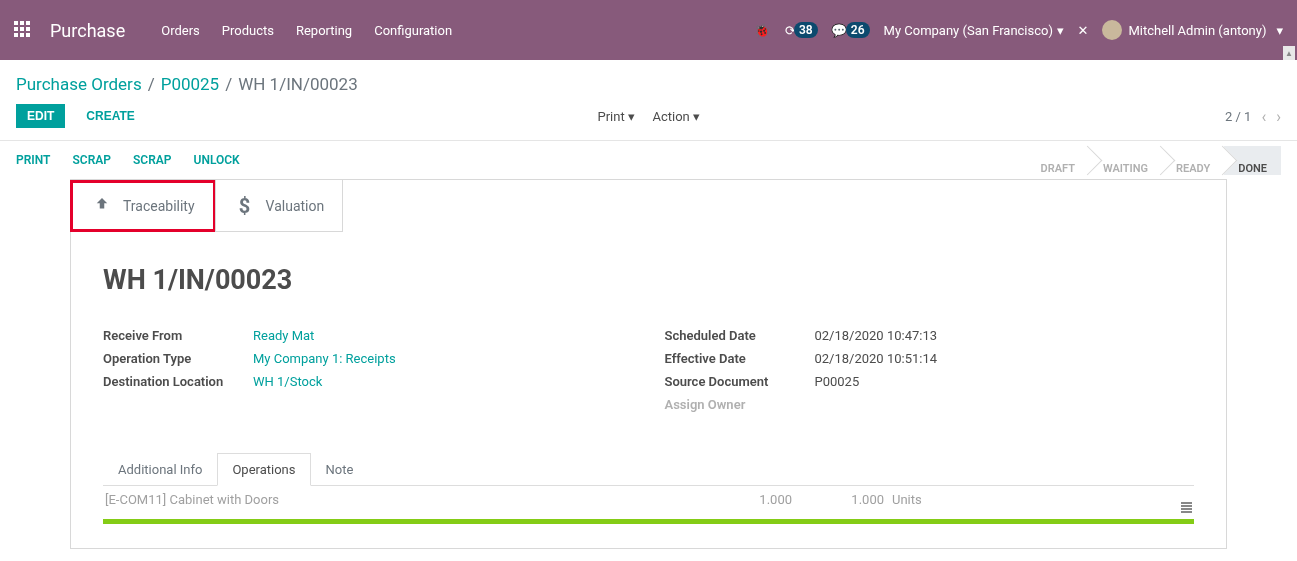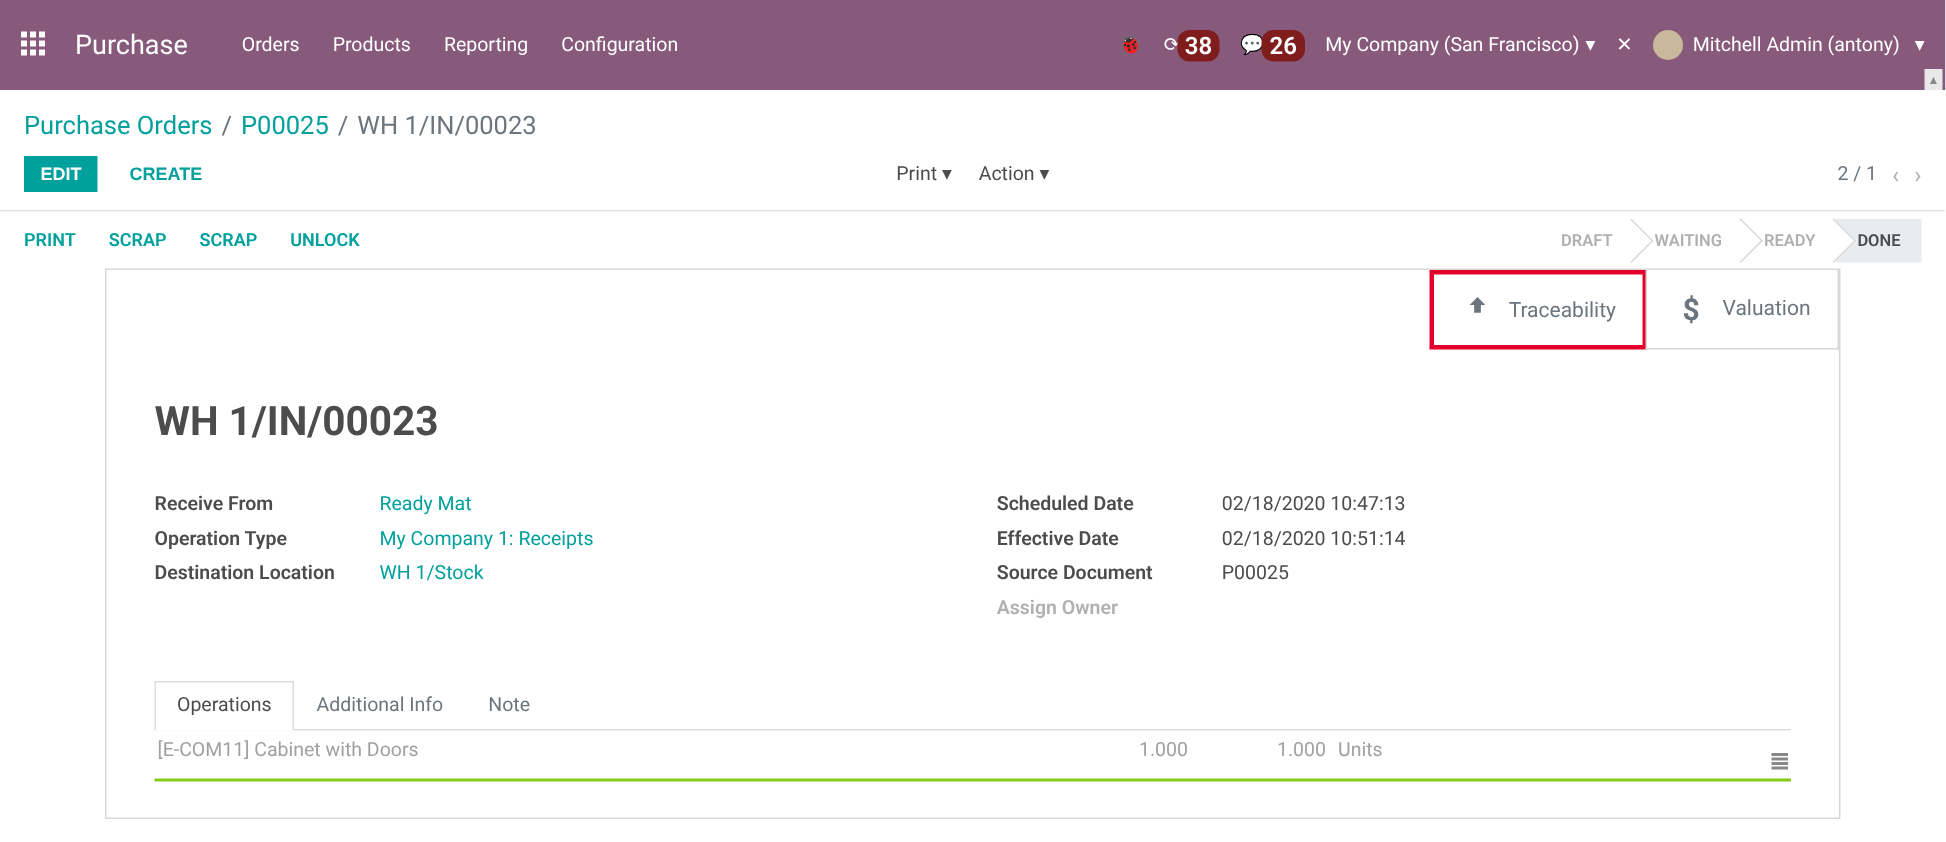--- a/index.html
+++ b/index.html
@@ -5,68 +5,68 @@
 *{box-sizing:border-box;margin:0;padding:0}
 body{font-family:-apple-system,BlinkMacSystemFont,"Segoe UI",Roboto,Helvetica,Arial,sans-serif;font-size:13px;color:#4c4c4c;background:#fff;width:1297px}
 .topbar{background:#875a7b;height:60px;display:flex;align-items:center;padding:0 14px;color:#fff}
 .apps-icon{width:18px;height:18px;display:grid;grid-template-columns:repeat(3,4px);grid-template-rows:repeat(3,4px);gap:2px;margin-right:18px}
 .apps-icon span{background:#fff;width:4px;height:4px}
 .brand{font-size:18px;font-weight:400;margin-right:36px}
 .nav-menu{display:flex;gap:22px;font-size:13px}
 .nav-menu span{cursor:pointer}
 .topbar-right{margin-left:auto;display:flex;align-items:center;gap:14px}
 .badge-ctn{position:relative;display:flex;align-items:center}
-.badge{background:#7f1d1d;color:#fff;font-size:16px;padding:1px 5px;border-radius:8px;margin-left:-2px;font-weight:600}
+.badge{background:#0c4a6e;color:#fff;font-size:12px;padding:1px 5px;border-radius:8px;margin-left:-2px;font-weight:600}
 .iconw{color:#fff}
 .caret-d{margin-left:4px}
 .avatar{width:20px;height:20px;border-radius:50%;background:#c9b89c;display:inline-block}
 .crumbrow{padding:14px 16px 10px;display:flex;align-items:center}
 .crumb{font-size:17px;color:#00a09d}
 .crumb.muted{color:#6c757d}
 .crumb-sep{margin:0 6px;color:#6c757d;font-size:17px}
 .actionrow{display:flex;align-items:center;padding:0 16px 12px}
 .btn{padding:5px 11px;font-size:12px;font-weight:600;cursor:pointer;border:none}
 .btn.primary{background:#00a09d;color:#fff}
 .btn.link{background:transparent;color:#00a09d;margin-left:10px}
 .center-actions{margin-left:auto;margin-right:auto;display:flex;gap:18px;color:#4c4c4c;position:absolute;left:50%;transform:translateX(-50%)}
 .center-actions span{cursor:pointer}
 .pager{margin-left:auto;display:flex;align-items:center;gap:10px;color:#6c757d}
 .pager-arrow{color:#b0b0b0;font-size:16px;cursor:pointer}
 .divider{border-top:1px solid #e5e5e5}
 .statusrow{display:flex;align-items:center;padding:0 16px;height:38px}
 .statusrow .left-actions{display:flex;gap:22px}
 .statusrow .left-actions span{color:#00a09d;font-weight:600;font-size:12px;cursor:pointer}
 .status-arrows{margin-left:auto;display:flex;align-items:center;font-size:11px;font-weight:600}
-.stage{padding:0 14px;height:29px;display:flex;align-items:center;color:#b0b0b0;position:relative}
+.stage{padding:0 14px;height:29px;display:flex;align-items:flex-end;color:#b0b0b0;position:relative}
 .stage.active{background:#e9ecef;color:#4c4c4c}
 .stage::after{content:'';position:absolute;right:-9px;top:4px;width:20px;height:20px;border-top:1px solid #d8d8d8;border-right:1px solid #d8d8d8;transform:rotate(45deg);background:#fff;z-index:1}
 .stage.active::after{background:#e9ecef}
 .stage:last-child::after{display:none}
 .stage span{z-index:2}
 .content{padding:0 70px}
 .sheet{border:1px solid #d8d8d8;background:#fff;margin-top:0}
-.statbtns{display:flex;justify-content:flex-end;border-bottom:none;padding:0}
+.statbtns{display:flex;justify-content:flex-start;border-bottom:none;padding:0}
 .statbtn{border:1px solid #d8d8d8;border-top:none;padding:12px 18px;display:flex;align-items:center;gap:10px;cursor:pointer;color:#6c757d;font-size:14px;margin-left:-1px}
 .statbtn.hl{border:3px solid #e4002b}
 .statbtn-icon{font-size:18px;color:#6c757d;width:22px;text-align:center}
 .sheet-body{padding:10px 32px 24px}
 .rec-title{font-size:27px;color:#4c4c4c;margin:22px 0 28px}
 .cols{display:flex;gap:32px}
 .col{flex:1}
 .frow{display:flex;padding:4px 0;font-size:13px}
 .flabel{width:150px;font-weight:600;color:#4c4c4c}
 .flabel.soft{color:#b0b0b0;font-weight:600}
 .fval{color:#4c4c4c}
 .fval.link{color:#00a09d}
 .tabs{display:flex;border-bottom:1px solid #ddd;margin-top:36px}
 .tab{padding:8px 14px;font-size:13px;color:#6c757d;border:1px solid transparent;border-bottom:none;cursor:pointer;position:relative;top:1px}
 .tab.active{border-color:#ddd;border-bottom:1px solid #fff;background:#fff;color:#4c4c4c}
 .table{width:100%;margin-top:0;font-size:13px}
 .table-head{display:flex;padding:8px 2px;font-weight:600;color:#4c4c4c;border-bottom:1px solid #e5e5e5}
-.table-row{display:flex;padding:6px 2px;color:#a0a0a0;border-bottom:2px solid #84cc16}
+.table-row{display:flex;padding:6px 2px;color:#a0a0a0;border-bottom:5px solid #84cc16}
 .cell-product{flex:1}
 .cell-demand{width:210px;text-align:right;padding-right:20px}
 .cell-done{width:80px;text-align:right;padding-right:8px}
 .cell-uom{width:260px}
 .cell-menu{width:40px;text-align:right;color:#6c757d}
 .kebab{display:inline-block}
 .scrollind{position:fixed;right:2px;top:46px;width:12px;height:14px;background:#e8e8e8;display:flex;align-items:center;justify-content:center;color:#888;font-size:8px}
 .listbars{display:inline-flex;flex-direction:column;gap:1px}
 .listbars i{width:11px;height:2px;background:#888;display:block}
 </style>
@@ -204,22 +204,22 @@
           <div class="frow">
               <div class="flabel">Source Document</div>
               <div class="fval">P00025</div>
             </div>
           <div class="frow">
               <div class="flabel soft">Assign Owner</div>
             </div>
         </div>
       </div>
       <div class="tabs">
+        <div class="tab">Additional Info</div>
         <div class="tab active">Operations</div>
-        <div class="tab">Additional Info</div>
         <div class="tab">Note</div>
       </div>
       <div class="table">
         <div class="table-row">
           <div class="cell-product">[E-COM11] Cabinet with Doors</div>
           <div class="cell-demand">1.000</div>
           <div class="cell-done">1.000</div>
           <div class="cell-uom">Units</div>
           <div class="cell-menu"><span class="listbars">
                 <i></i>

